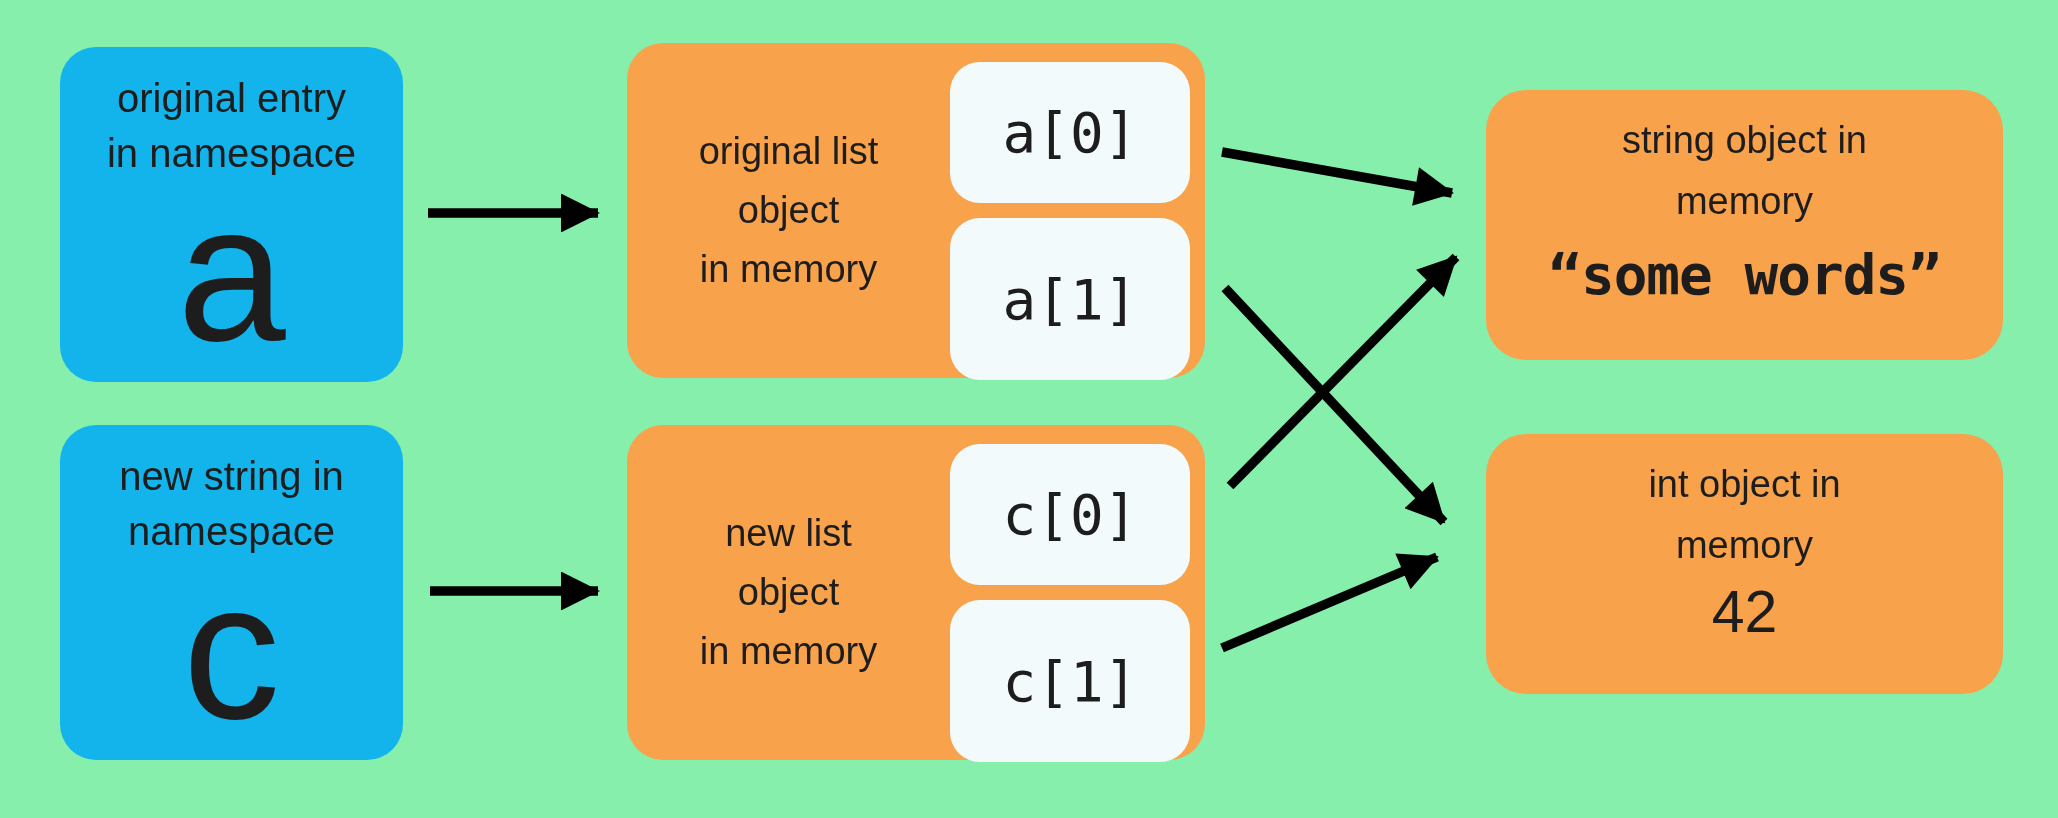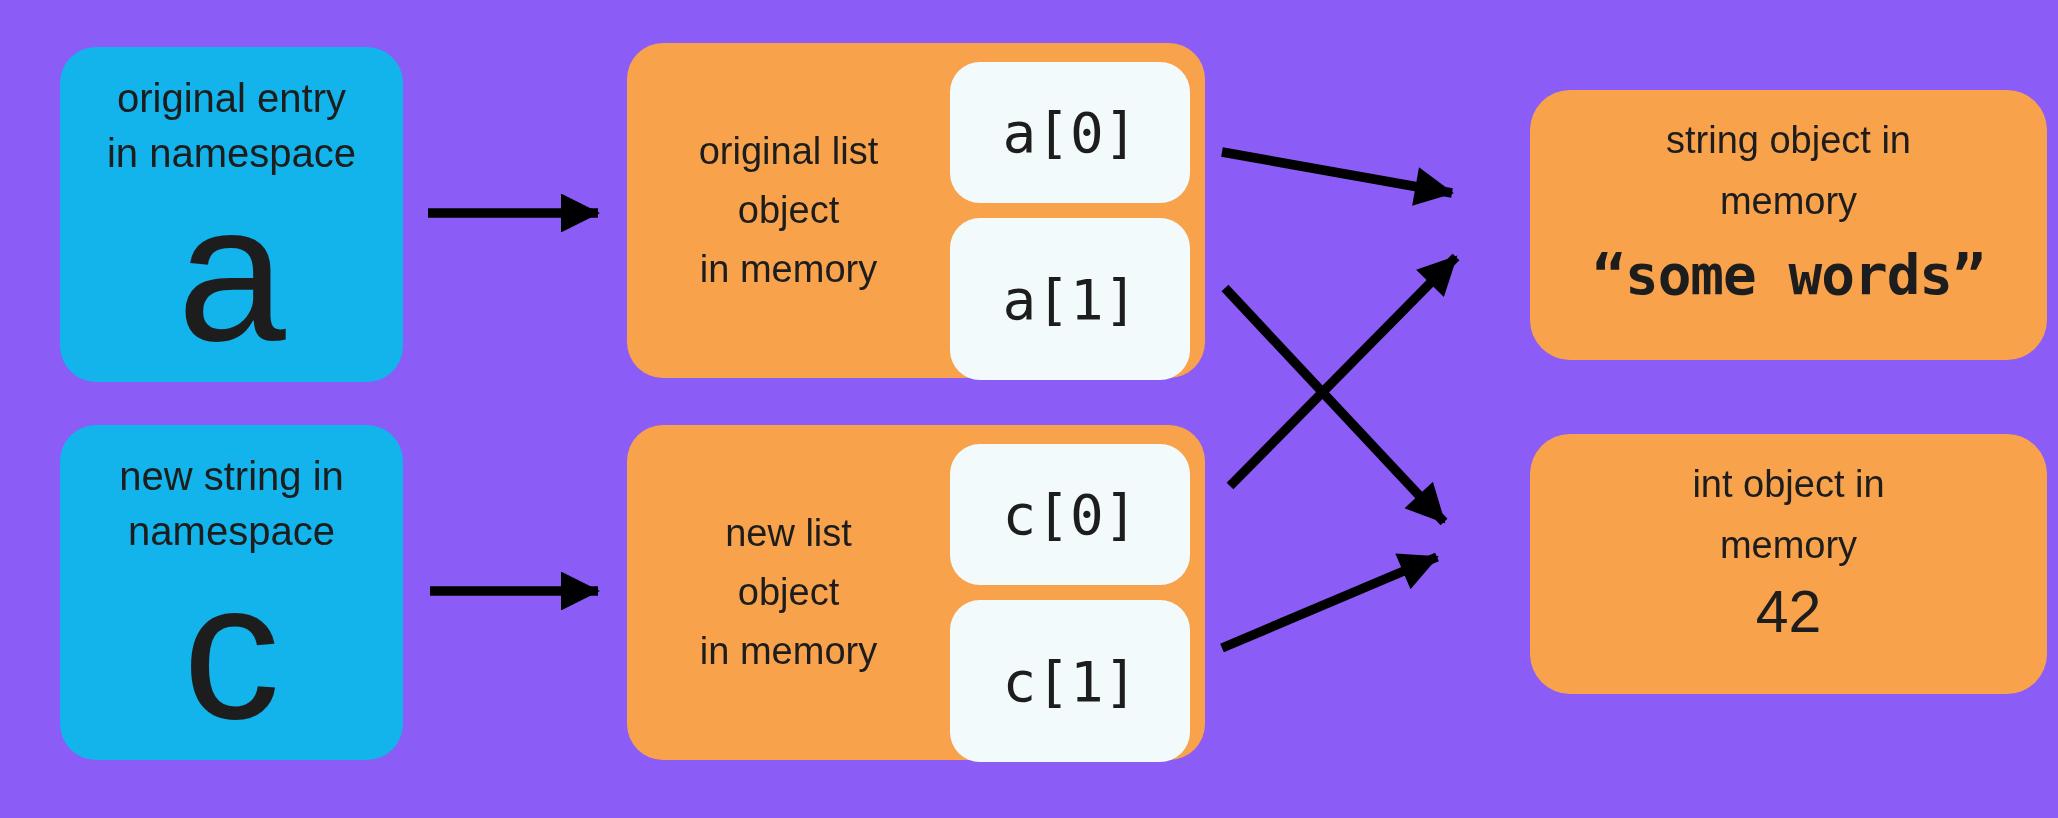--- a/index.html
+++ b/index.html
@@ -5,21 +5,21 @@
   html, body {
     margin: 0;
     padding: 0;
     background: #eff8fa;
     font-family: "Liberation Sans", sans-serif;
   }
   .canvas {
     position: relative;
     width: 2058px;
     height: 818px;
-    background: #8b5cf6;
+    background: #86efac;
     overflow: hidden;
     color: #1d1d1d;
   }
   #arrow-layer {
     position: absolute;
     left: 0; top: 0;
     width: 2058px;
     height: 818px;
     pointer-events: none;
   }
@@ -102,21 +102,20 @@
   
   .obj-box {
     background: #f8a24c;
     border-radius: 40px;
     width: 517px;
     left: 1486px;
     display: flex;
     flex-direction: column;
     align-items: center;
     text-align: center;
-    margin-left: 44px;
   }
   .obj-box.string { top: 90px;  height: 270px; }
   .obj-box.int    { top: 434px; height: 260px; }
   .obj-label {
     margin-top: 20px;
     font-size: 38px;
     line-height: 1.6;
   }
   .obj-value-mono {
     margin-top: 10px;

